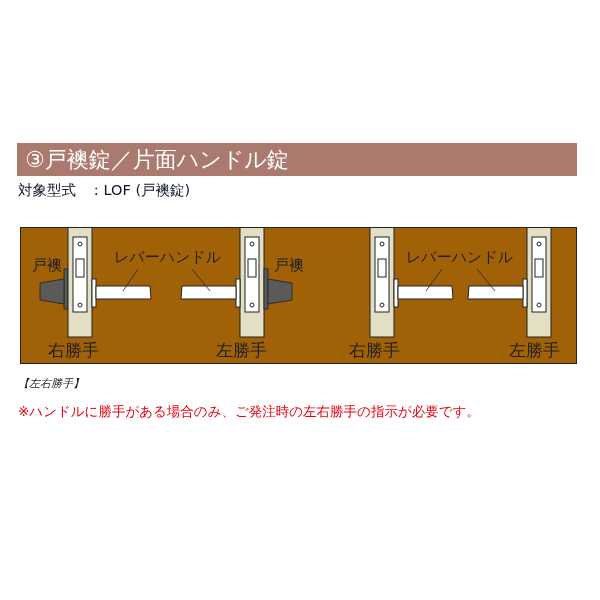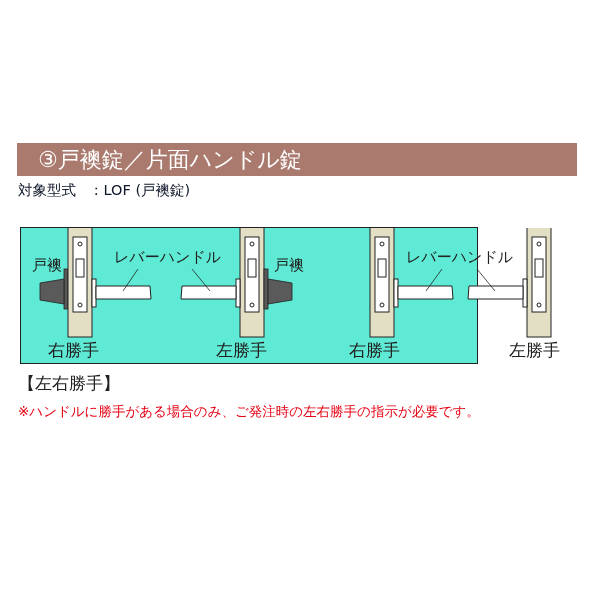--- a/index.html
+++ b/index.html
@@ -1,31 +1,31 @@
 <!DOCTYPE html>
 <html><head>
 <meta charset="utf-8">
 <style>
   html, body { margin:0; padding:0; background:#ffffff; }
   body { width:600px; height:600px; position:relative; overflow:hidden;
          font-family:"DejaVu Sans","Liberation Sans",sans-serif; color:#222; }
   .title-bar { position:absolute; left:17px; top:143px; width:560px; height:33px;
                background:#a97a6d; color:#fff; font-size:22px; line-height:33px;
-               padding-left:21px; box-sizing:border-box; letter-spacing:0px; }
+               padding-left:8px; box-sizing:border-box; letter-spacing:0px; }
   .models { position:absolute; left:18px; top:180px; font-size:14.5px; line-height:20px; color:#0f172a; }
   .models .row { white-space:nowrap; }
   .models .lbl { display:inline-block; width:71px; }
   .models .indent { display:inline-block; width:71px; }
-  .diagram { position:absolute; left:20px; top:227px; width:458px; height:137px;
-             border:1.5px solid #222; box-sizing:border-box; background:#5eead4;text-decoration:underline; }
+  .diagram { position:absolute; left:20px; top:227px; width:557px; height:137px;
+             border:1.5px solid #222; box-sizing:border-box; background:#a16207;text-decoration:underline; }
   .diagram svg { position:absolute; left:0; top:0; }
   .caption { position:absolute; font-size:17px; color:#222; white-space:nowrap; }
   .lbl-small { position:absolute; font-size:15px; color:#222; white-space:nowrap; }
   .section { position:absolute; left:18px; top:372px; font-size:15.5px; line-height:23px; color:#222; }
-  .section .heading { font-size:17px; }
+  .section .heading { font-size:11px;font-style:italic; }
   .section .line { white-space:nowrap; }
   .section .note { color:#e60012; font-size:13.5px; line-height:20px; white-space:nowrap; }
 </style>
 </head>
 <body>
 
 <div class="title-bar">
   <span>③戸襖錠／片面ハンドル錠</span>
 </div>
 

